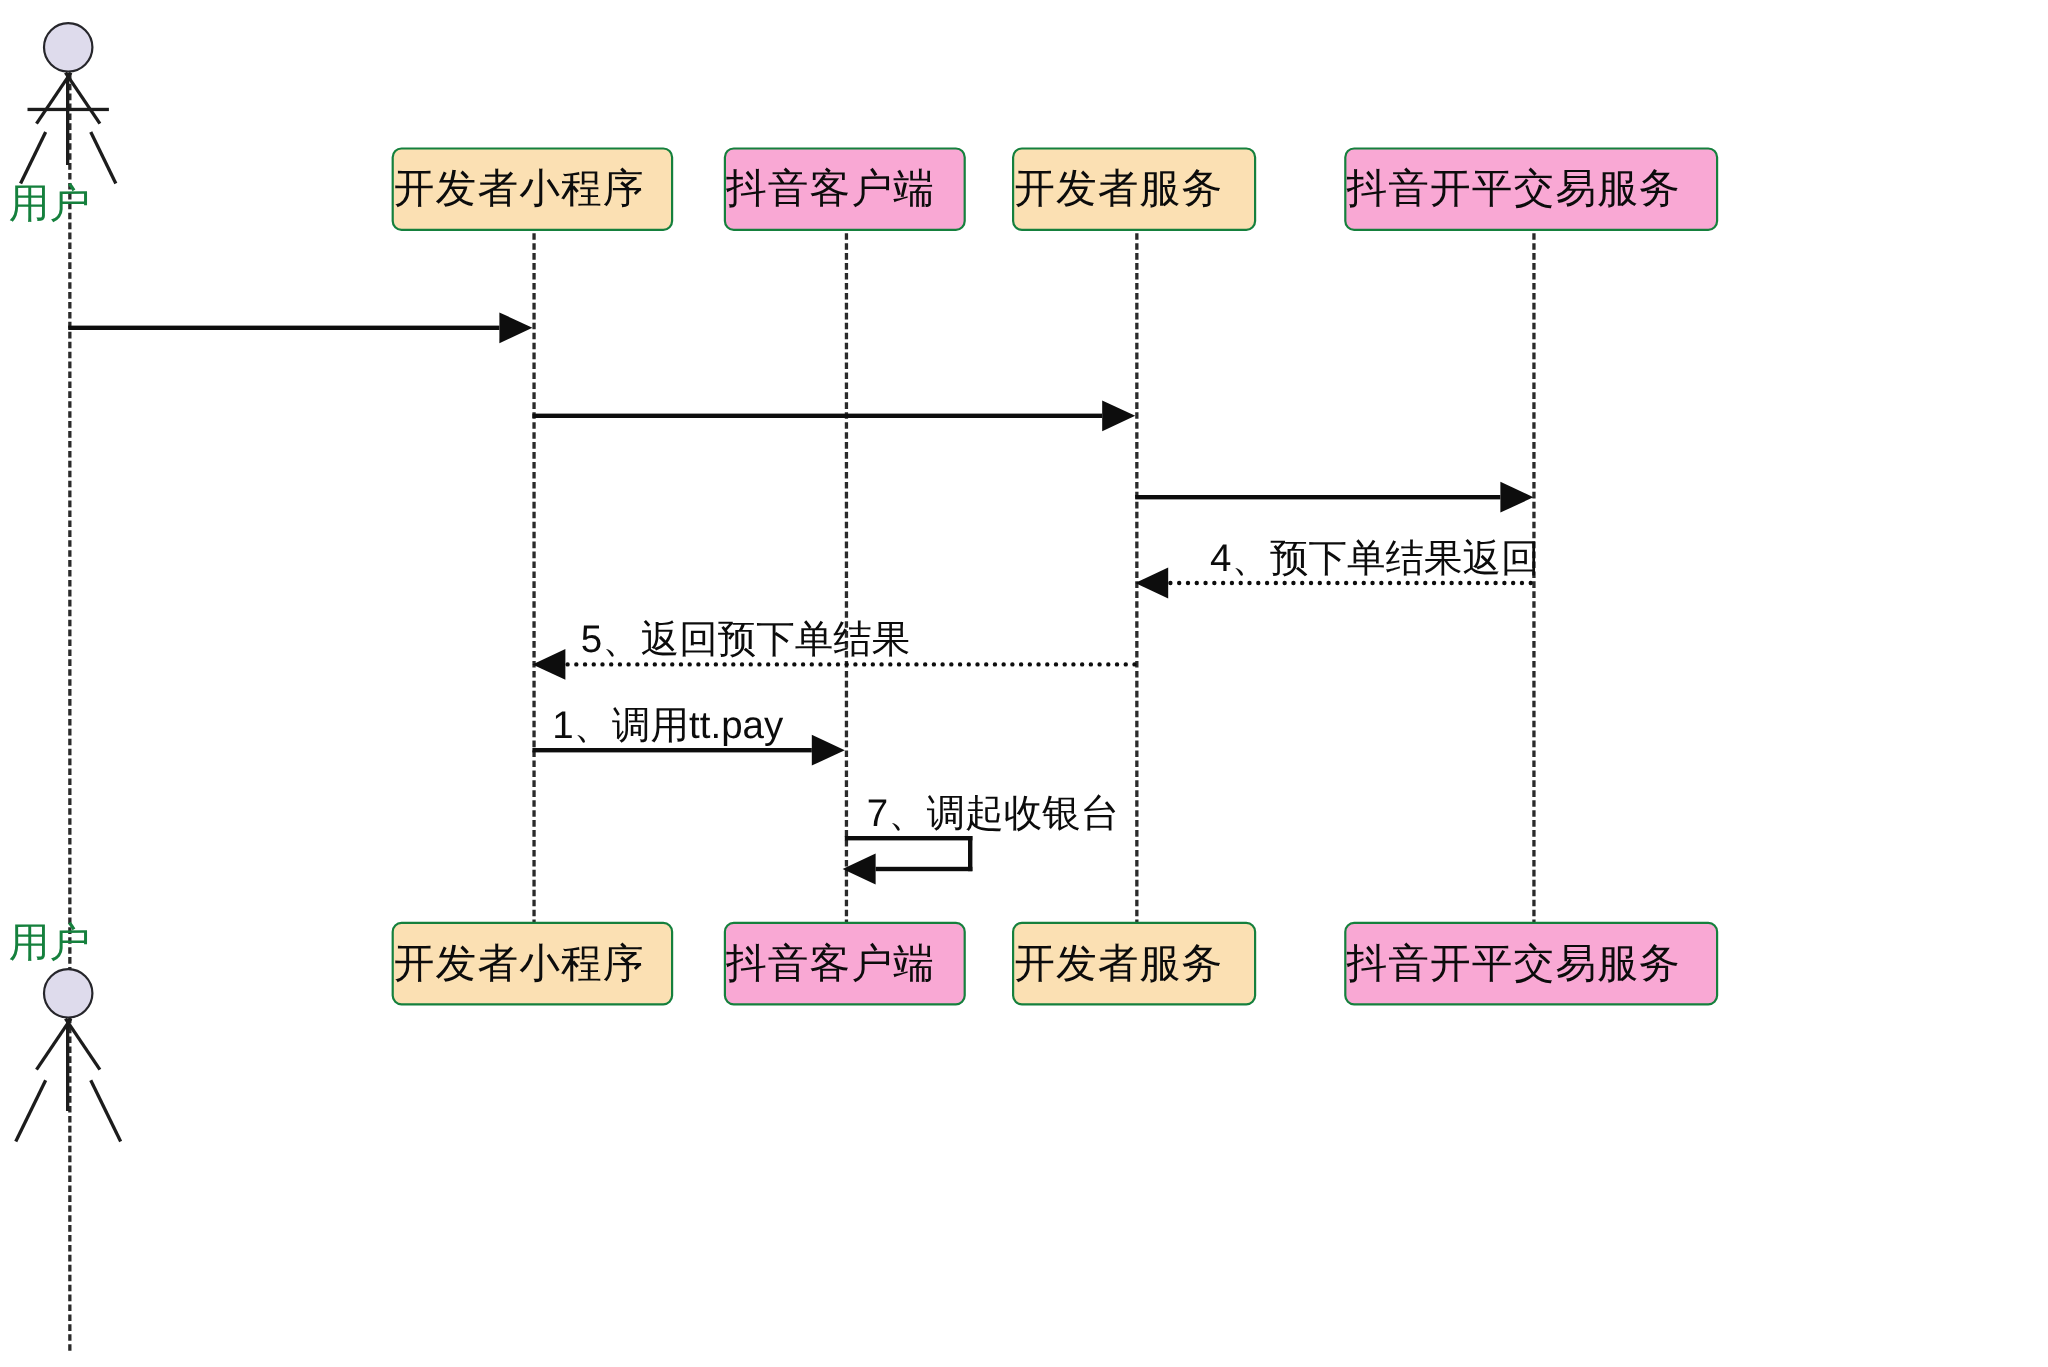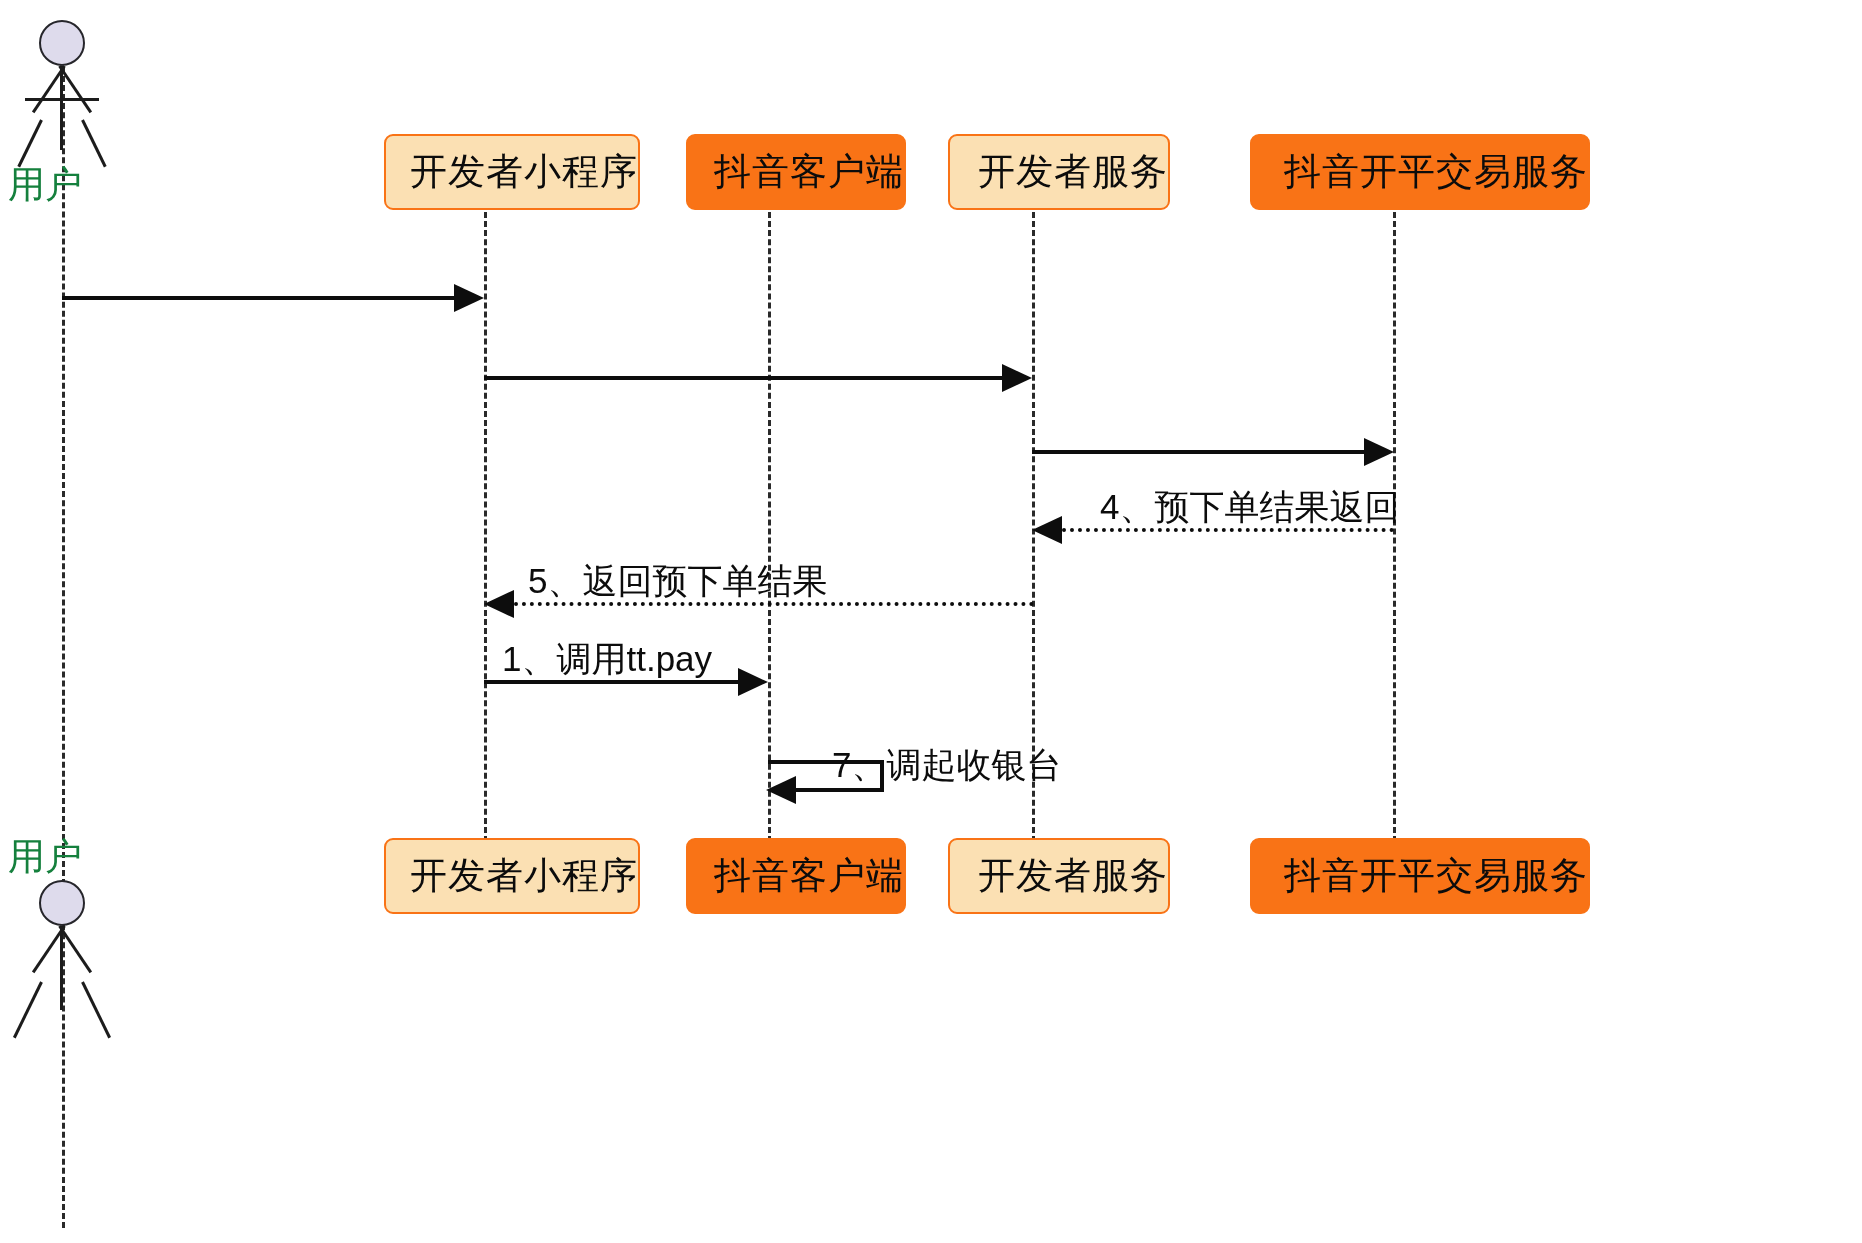--- a/index.html
+++ b/index.html
@@ -3,31 +3,30 @@
 <meta charset="utf-8">
 <style>
   html,body{margin:0;padding:0;background:#ffffff;}
   body{font-family:"Liberation Sans","DejaVu Sans",sans-serif;}
   #stage{position:relative;width:1862px;height:1243px;background:#ffffff;overflow:hidden;}
 
   
   .pbox{
     position:absolute;
     box-sizing:border-box;
-    border:2px solid #f97316;
+    border:2px solid #15803d;
     border-radius:9px;
-    display:flex;align-items:center;justify-content:flex-end;
+    display:flex;align-items:center;justify-content:flex-start;
     font-size:37px;
     color:#0c0c0c;
     letter-spacing:1px;
     white-space:nowrap;
-    margin-left:28px;
   }
   .pbox.orange{background:#fbe0b3;}
-  .pbox.purple{background:#f97316;}
+  .pbox.purple{background:#f9a8d4;}
 
   
   .lifeline{
     position:absolute;
     width:0;
     border-left:3px dashed #2a2a2a;
   }
 
   
   .actor-head{
@@ -129,21 +128,21 @@
   <div class="arrowhead left" style="left:1032px; top:516px;"></div>
 
   <div class="msg-label" style="left:528px; top:558px;">5、返回预下单结果</div>
   <div class="msg-line dashed" style="left:514px; top:602px; width:520px;"></div>
   <div class="arrowhead left" style="left:484px; top:590px;"></div>
 
   <div class="msg-label" style="left:502px; top:636px;">1、调用tt.pay</div>
   <div class="msg-line" style="left:484px; top:680px; width:254px;"></div>
   <div class="arrowhead right" style="left:738px; top:668px;"></div>
 
-  <div class="msg-label" style="left:832px; top:716px;margin-top:26px;">7、调起收银台</div>
+  <div class="msg-label" style="left:788px; top:716px;">7、调起收银台</div>
   <div class="loop-top" style="left:768px; top:760px; width:116px; height:4px;"></div>
   <div class="loop-right" style="left:880px; top:760px; width:4px;   height:32px;"></div>
   <div class="loop-bottom" style="left:796px; top:788px; width:88px;  height:4px;"></div>
   <div class="arrowhead left" style="left:766px; top:776px;"></div>
 
   <div class="pbox orange" style="left:356px; top:838px; width:256px; height:76px;">
     <span>开发者小程序</span>
   </div>
   <div class="pbox purple" style="left:658px; top:838px; width:220px; height:76px;">
     <span>抖音客户端</span>

